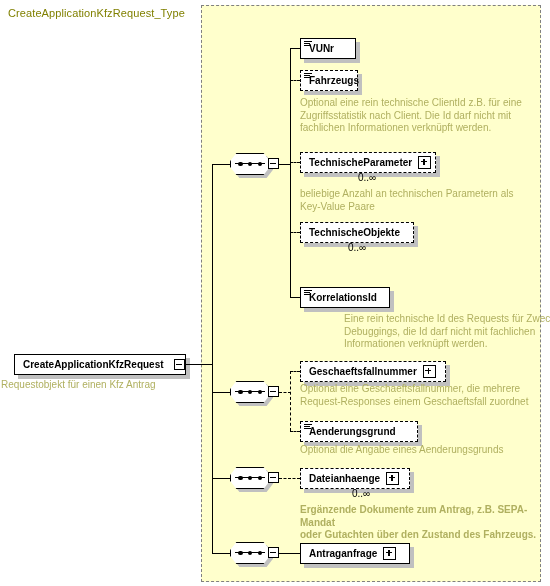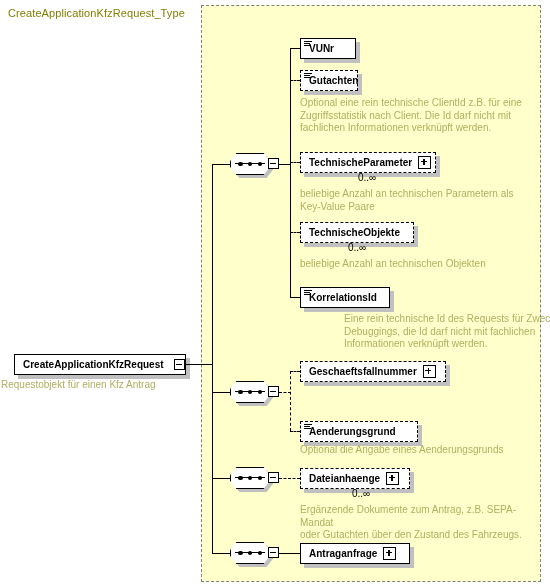--- a/index.html
+++ b/index.html
@@ -258,21 +258,21 @@
   </div>
 
   <div class="dln h" style="left:290px; top:80px; width:10px;"></div>
   <div class="node-shadow" style="left:304px; top:74px; width:58px; height:21px;"></div>
   <div class="node dashed" style="left:300px; top:70px; width:58px;">
     <span class="st-glyph">
         <i></i>
         <i></i>
         <i></i>
       </span>
-    <span class="label">Gutachten</span>
+    <span class="label">Fahrzeugs</span>
   </div>
   <div class="annot" style="left:300px; top:97px; width:235px;">Optional eine rein technische ClientId z.B. für eine
 Zugriffsstatistik nach Client. Die Id darf nicht mit
 fachlichen Informationen verknüpft werden.</div>
 
   <div class="dln h" style="left:290px; top:162px; width:10px;"></div>
   <div class="node-shadow" style="left:304px; top:156px; width:136px; height:21px;"></div>
   <div class="node dashed" style="left:300px; top:152px; width:136px;text-align:right;">
     <span class="label">TechnischeParameter</span>
     <span class="expand-box"></span>
@@ -280,21 +280,20 @@
   <div class="occurs" style="left:358px; top:172px;">0..∞</div>
   <div class="annot" style="left:300px; top:188px; width:235px;">beliebige Anzahl an technischen Parametern als
 Key-Value Paare</div>
 
   <div class="dln h" style="left:290px; top:232px; width:10px;"></div>
   <div class="node-shadow" style="left:304px; top:226px; width:114px; height:21px;"></div>
   <div class="node dashed" style="left:300px; top:222px; width:114px;">
     <span class="label">TechnischeObjekte</span>
   </div>
   <div class="occurs" style="left:348px; top:242px;">0..∞</div>
-  <div class="annot" style="left:300px; top:258px; width:235px;">beliebige Anzahl an technischen Objekten</div>
 
   <div class="ln h" style="left:290px; top:297px; width:10px;"></div>
   <div class="node-shadow" style="left:304px; top:291px; width:90px; height:21px;"></div>
   <div class="node solid" style="left:300px; top:287px; width:90px;">
     <span class="st-glyph">
         <i></i>
         <i></i>
         <i></i>
       </span>
     <span class="label">KorrelationsId</span>
@@ -317,20 +316,22 @@
   <div class="toggle-box" style="left:268px; top:386px;"></div>
   <div class="dln h" style="left:279px; top:392px; width:12px;"></div>
   <div class="dln v" style="left:290px; top:371px; height:60px;"></div>
 
   <div class="dln h" style="left:290px; top:371px; width:10px;"></div>
   <div class="node-shadow" style="left:304px; top:365px; width:146px; height:21px;"></div>
   <div class="node dashed" style="left:300px; top:361px; width:146px;">
     <span class="label">Geschaeftsfallnummer</span>
     <span class="expand-box"></span>
   </div>
+  <div class="annot" style="left:300px; top:383px; width:240px;">Optional eine Geschaeftsfallnummer, die mehrere
+Request-Responses einem Geschaeftsfall zuordnet</div>
 
   <div class="dln h" style="left:290px; top:431px; width:10px;"></div>
   <div class="node-shadow" style="left:304px; top:425px; width:118px; height:21px;"></div>
   <div class="node dashed" style="left:300px; top:421px; width:118px;">
     <span class="st-glyph">
         <i></i>
         <i></i>
         <i></i>
       </span>
     <span class="label">Aenderungsgrund</span>
@@ -350,21 +351,21 @@
   </div>
   <div class="toggle-box" style="left:268px; top:472px;"></div>
   <div class="dln h" style="left:279px; top:478px; width:21px;"></div>
 
   <div class="node-shadow" style="left:304px; top:472px; width:110px; height:21px;"></div>
   <div class="node dashed" style="left:300px; top:468px; width:110px;">
     <span class="label">Dateianhaenge</span>
     <span class="expand-box"></span>
   </div>
   <div class="occurs" style="left:352px; top:488px;">0..∞</div>
-  <div class="annot" style="left:300px; top:504px; width:240px;">Ergänzende Dokumente zum Antrag, z.B. SEPA-Mandat
+  <div class="annot" style="left:300px; top:504px; width:240px;font-weight:bold;">Ergänzende Dokumente zum Antrag, z.B. SEPA-Mandat
 oder Gutachten über den Zustand des Fahrzeugs.</div>
 
   <div class="ln h" style="left:212px; top:553px; width:18px;"></div>
   <div class="seq" style="left:230px; top:542px;">
     <div class="oct-shadow"></div>
     <div class="oct"></div>
     <div class="bar"></div>
     <div class="dots">
         <span></span>
         <span></span>

